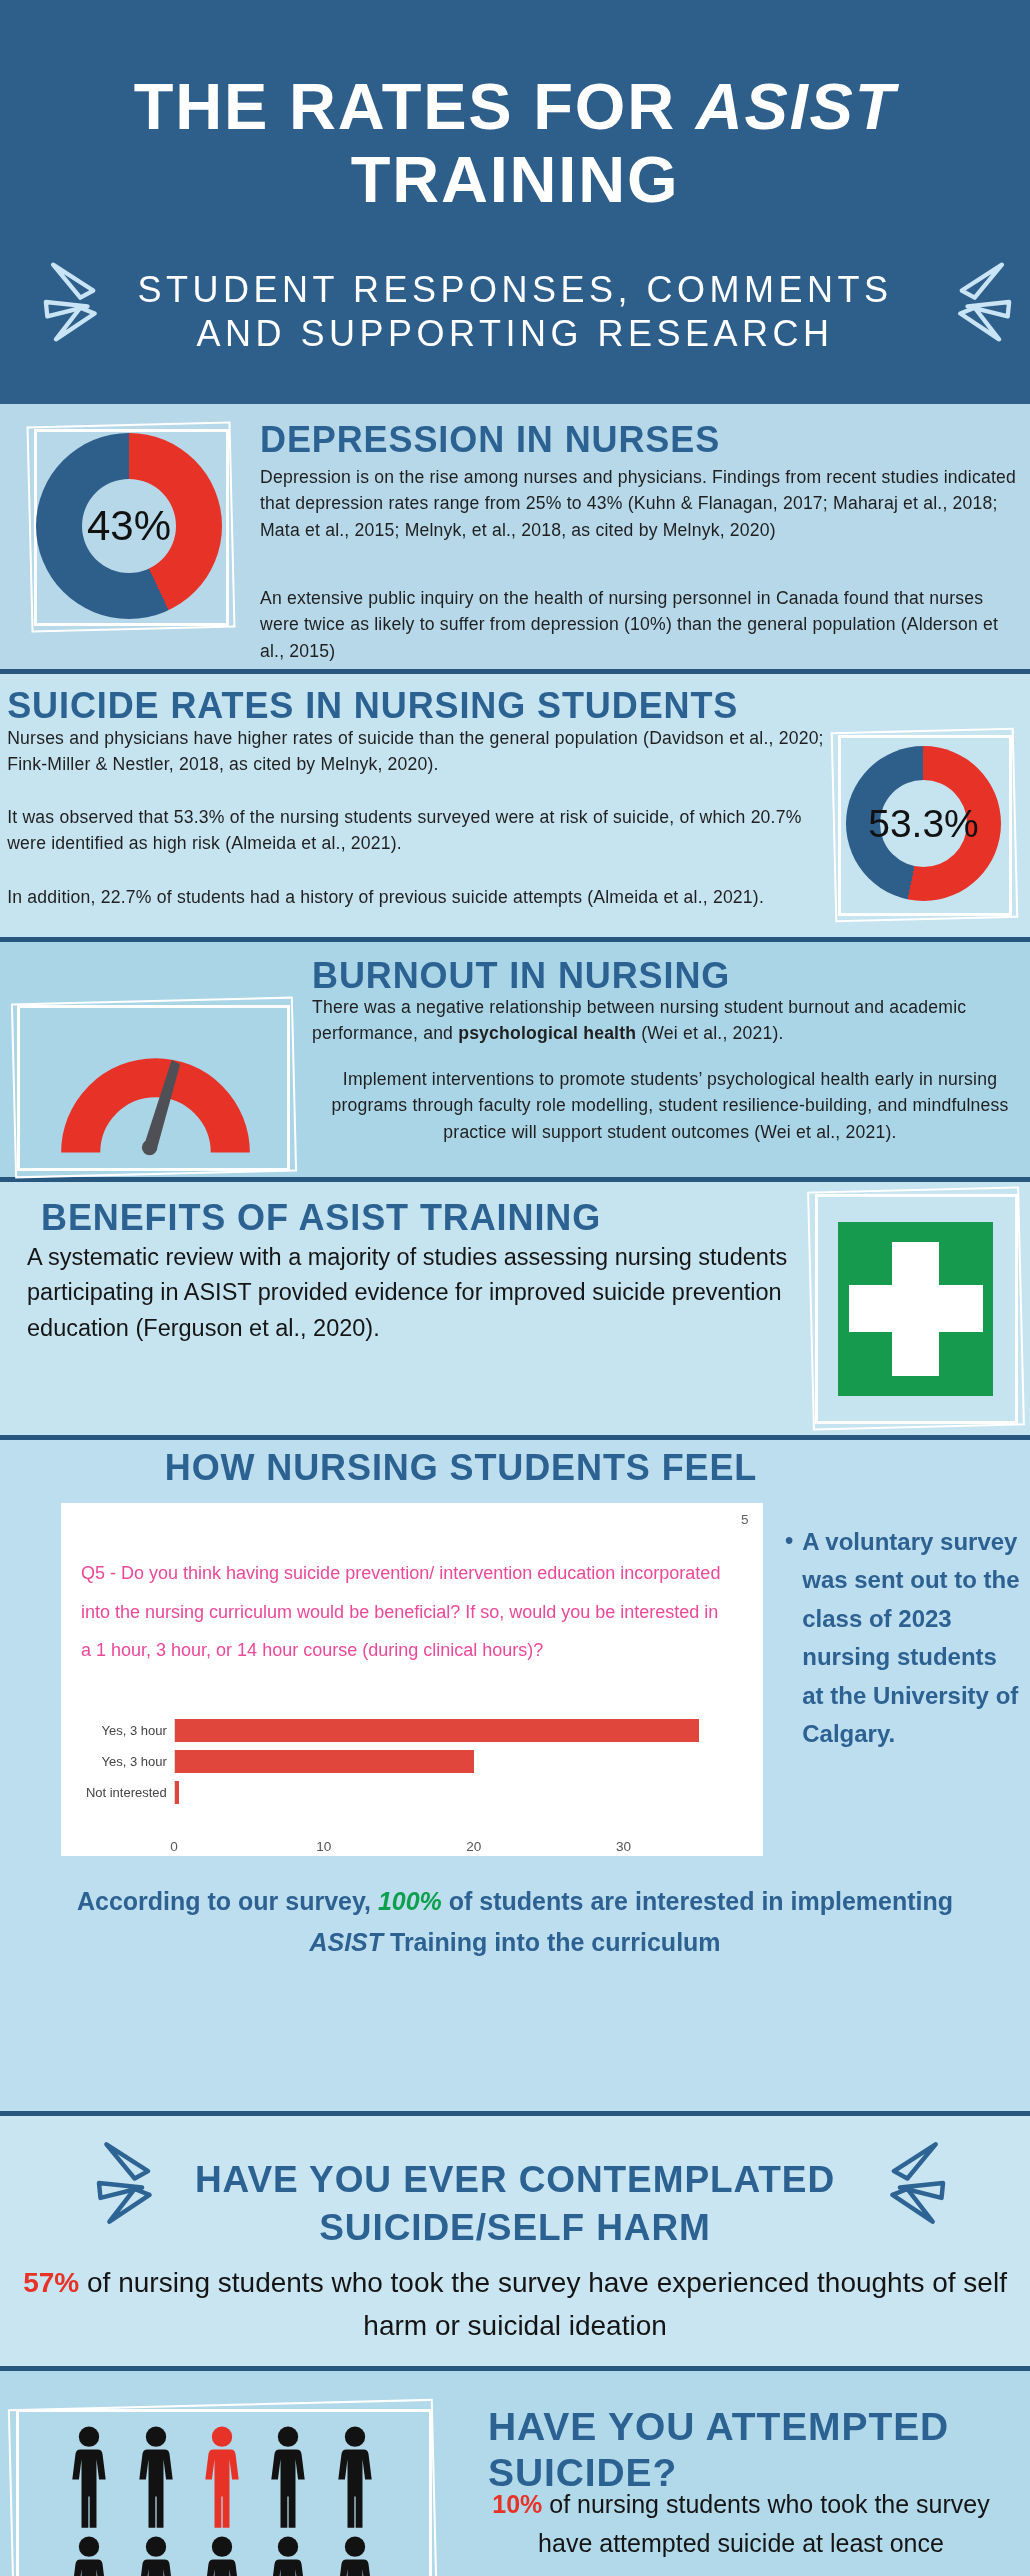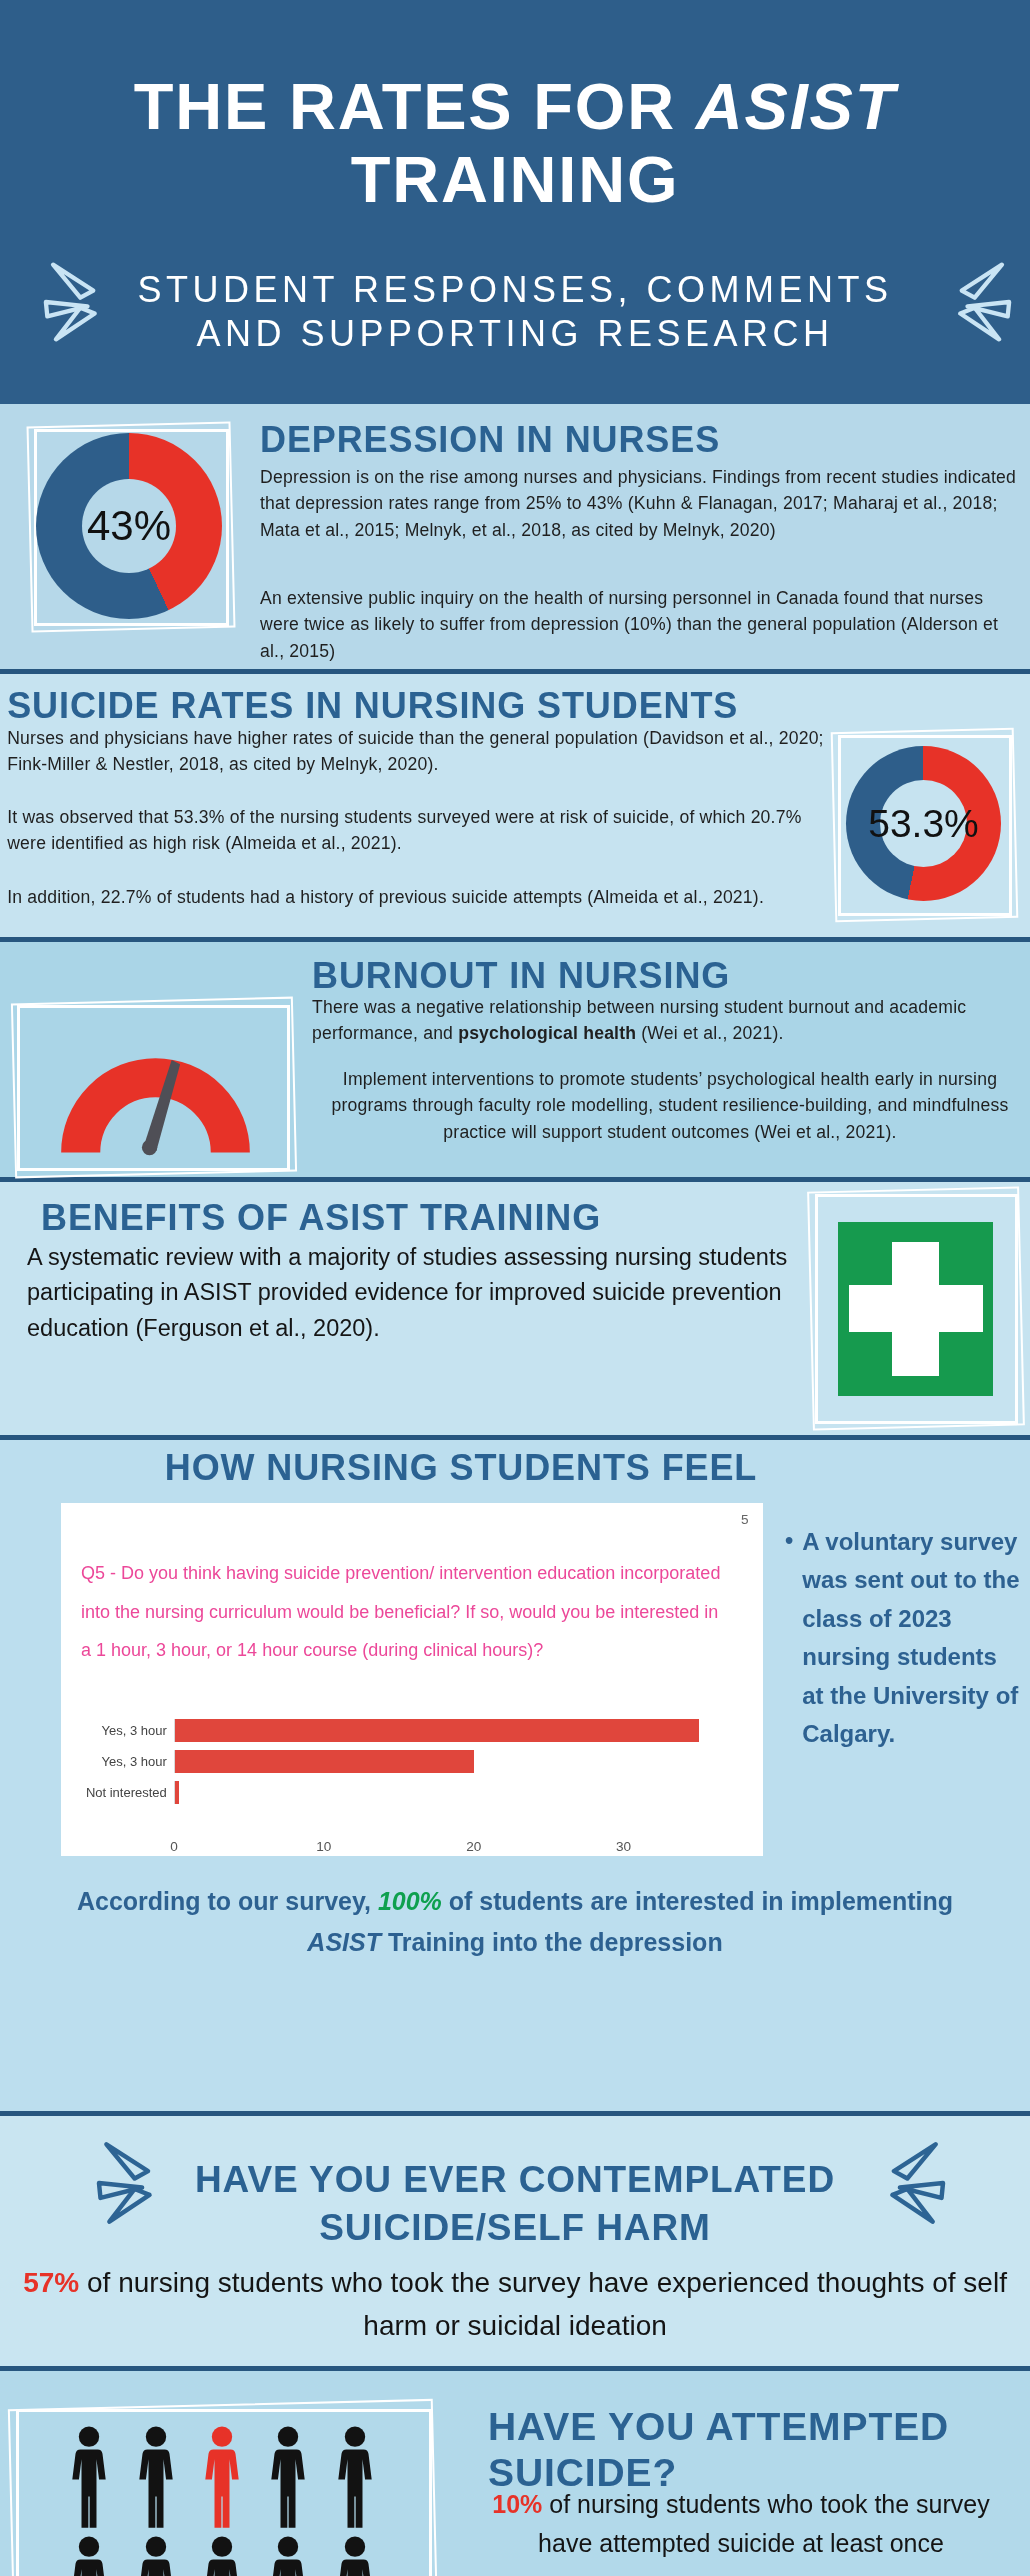--- a/index.html
+++ b/index.html
@@ -223,21 +223,21 @@
           <span style="left: 80%;">30</span>
         </div>
     </div>
 
     <div class="survey-note">
       <span class="dot">•</span>
       <span>A voluntary survey was sent out to the class of 2023 nursing students at the University of Calgary.</span>
     </div>
 
     <div class="conclusion">
-      <span>According to our survey, </span><span class="green">100%</span><span> of students are interested in implementing </span><span class="it">ASIST</span><span> Training into the depression</span>
+      <span>According to our survey, </span><span class="green">100%</span><span> of students are interested in implementing </span><span class="it">ASIST</span><span> Training into the curriculum</span>
     </div>
   </div>
 
   <div id="s6" class="section divided">
     <div class="heading">
       <div>HAVE YOU EVER CONTEMPLATED</div>
       <div>SUICIDE/SELF HARM</div>
     </div>
     <div class="sparkle spark-dark" style="left:96px;top:22px;width:58px;height:90px;">
       <svg viewBox="0 0 78 112">

